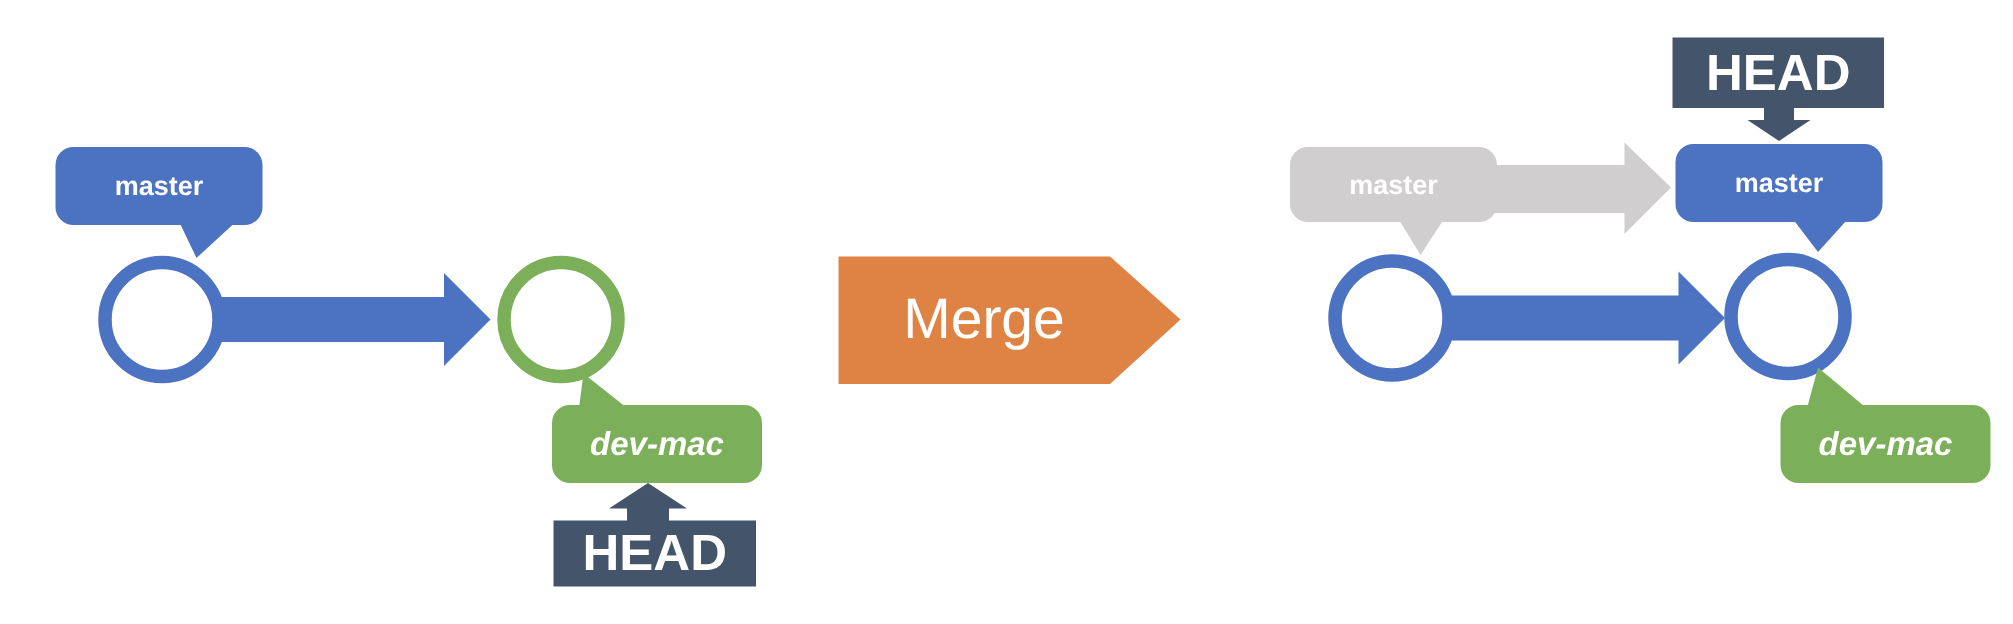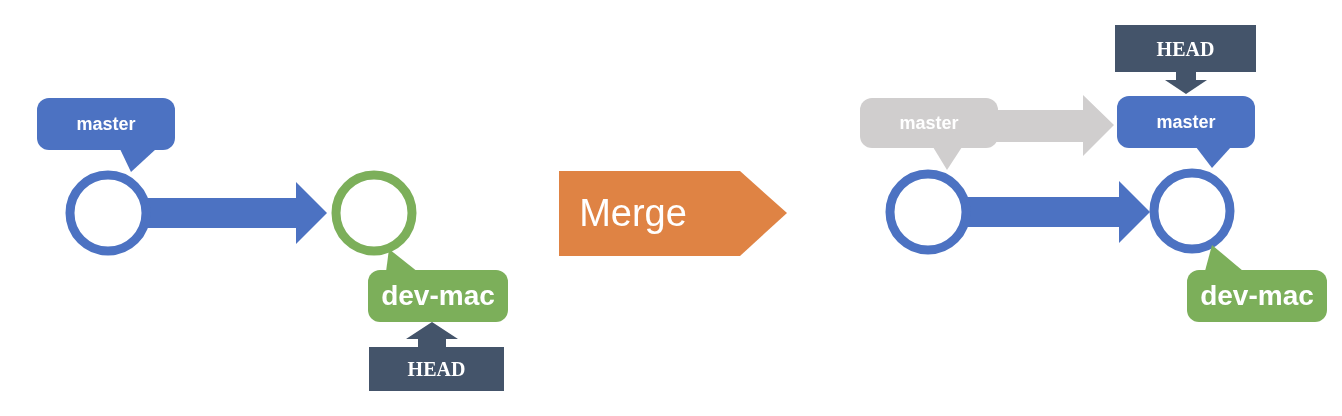--- a/index.html
+++ b/index.html
@@ -15,34 +15,34 @@
     position:absolute;
     display:flex;align-items:center;justify-content:center;
     color:var(--text,#fff);
     font-weight:bold;
     border-radius:12px;
     font-size:18px;
     line-height:1;
     user-select:none;
   }
   .bubble.blue{background:var(--blue,#4c72c2);}
-  .bubble.green{background:var(--green,#7caf5a);font-size:28px;}
+  .bubble.green{background:var(--green,#7caf5a);font-size:22px;font-style:italic;}
   .bubble.gray{background:var(--gray,#d0cece);}
-  .bubble.slate{background:var(--slate,#44546a);border-radius:0;font-size:20px;font-family:Liberation Serif, serif;}
+  .bubble.slate{background:var(--slate,#44546a);border-radius:0;font-size:34px;}
 
   .b-master-before{left:37px;top:98px;width:138px;height:52px;}
   .b-devmac-before{left:368px;top:270px;width:140px;height:52px;}
   .b-head-before{left:369px;top:347px;width:135px;height:44px;}
   .b-master-old-after{left:860px;top:98px;width:138px;height:50px;}
   .b-head-after{left:1115px;top:25px;width:141px;height:47px;}
   .b-master-after{left:1117px;top:96px;width:138px;height:52px;}
   .b-devmac-after{left:1187px;top:270px;width:140px;height:52px;}
 
   .merge-label{
-    position:absolute;left:533px;top:171px;width:200px;height:85px;
+    position:absolute;left:556px;top:171px;width:200px;height:85px;
     display:flex;align-items:center;justify-content:center;
     color:var(--text,#fff);font-size:38px;font-weight:normal;
     user-select:none;
   }
 </style>
 </head>
 <body>
 
 <div class="canvas">
 

